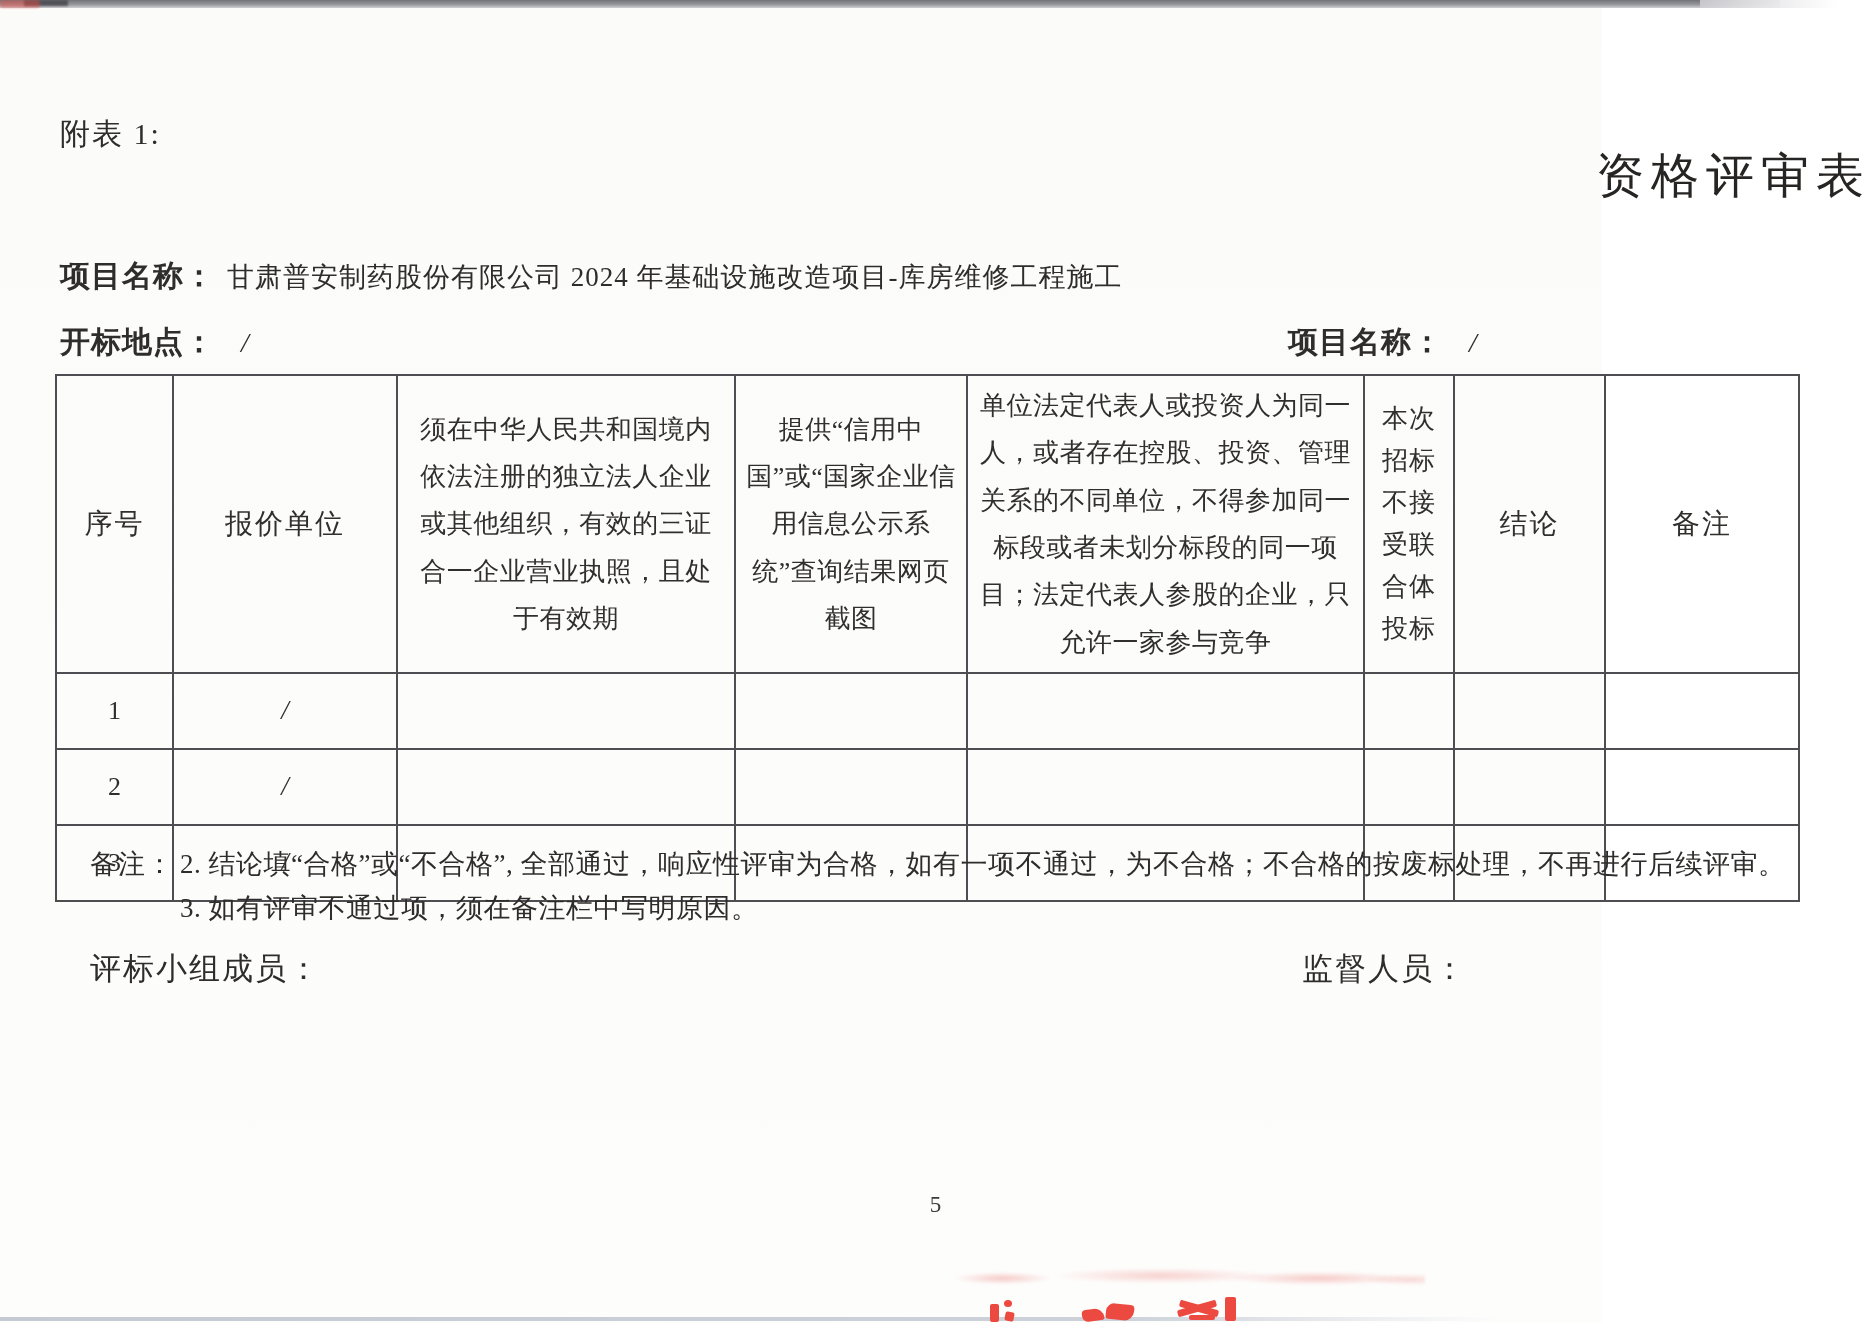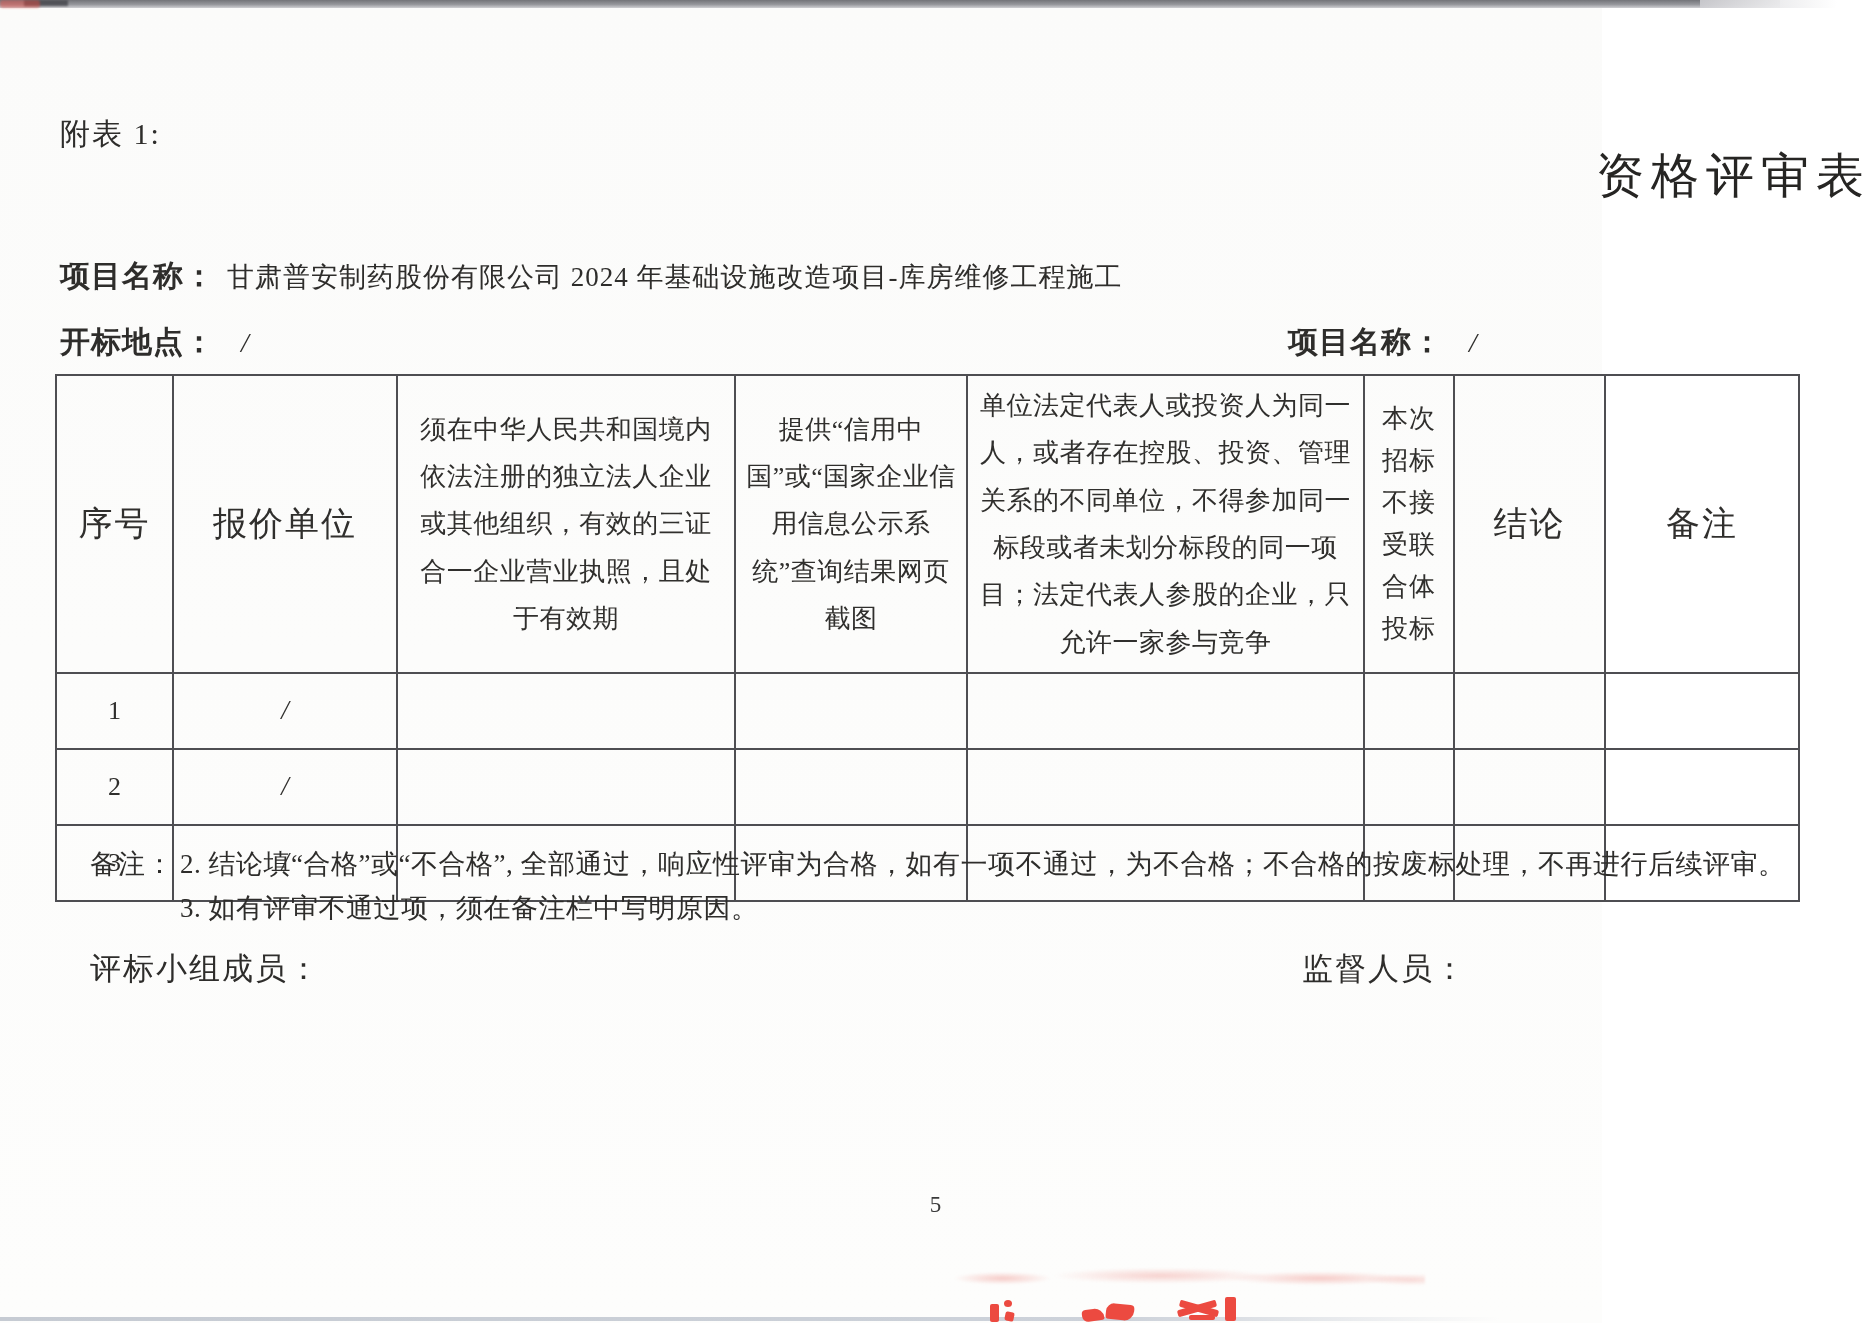--- a/index.html
+++ b/index.html
@@ -57,21 +57,21 @@
   }
   table.qual th,table.qual td{
     border:2px solid #4e4e52;
     text-align:center;vertical-align:middle;
     font-weight:400;color:#302f2d;
     padding:6px 10px;box-sizing:border-box;
     overflow:hidden;
   }
   tr.hdr{height:202px;}
   tr.body-row{height:76px;}
-  .th-plain{font-size:34px;letter-spacing:2px;border-radius:14px;}
+  .th-plain{font-size:28px;letter-spacing:2px;border-radius:14px;}
   .th-criteria{font-size:26px;line-height:1.82;letter-spacing:0.5px;text-align:center;}
   .th-narrow{font-size:26px;line-height:1.62;letter-spacing:1px;padding:6px 4px;border-radius:13px;}
   td.seq-cell{font-size:26px;}
   td.bidder-cell{font-size:27px;font-style:italic;}
   
   .notes{
     position:absolute;left:90px;top:814px;
     display:flex;align-items:flex-start;
     font-size:27px;line-height:44px;white-space:nowrap;margin-top:28px;
   }

